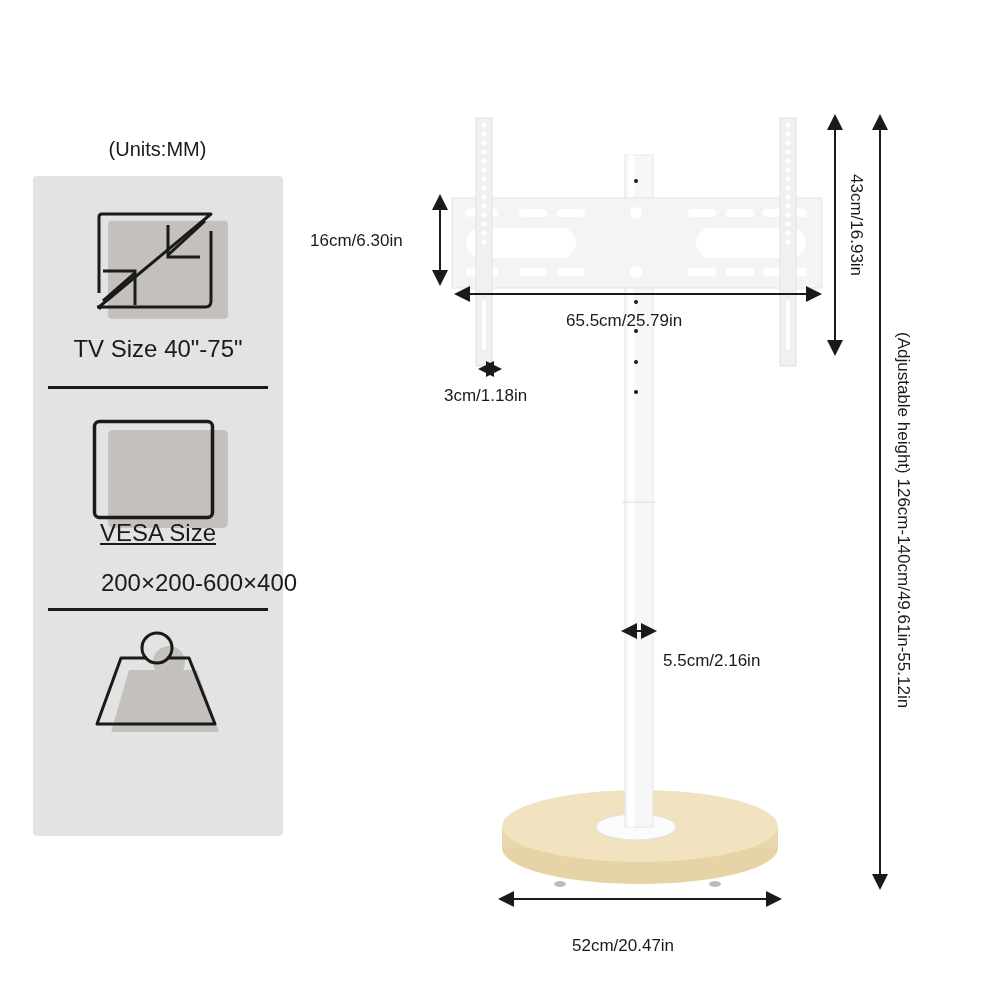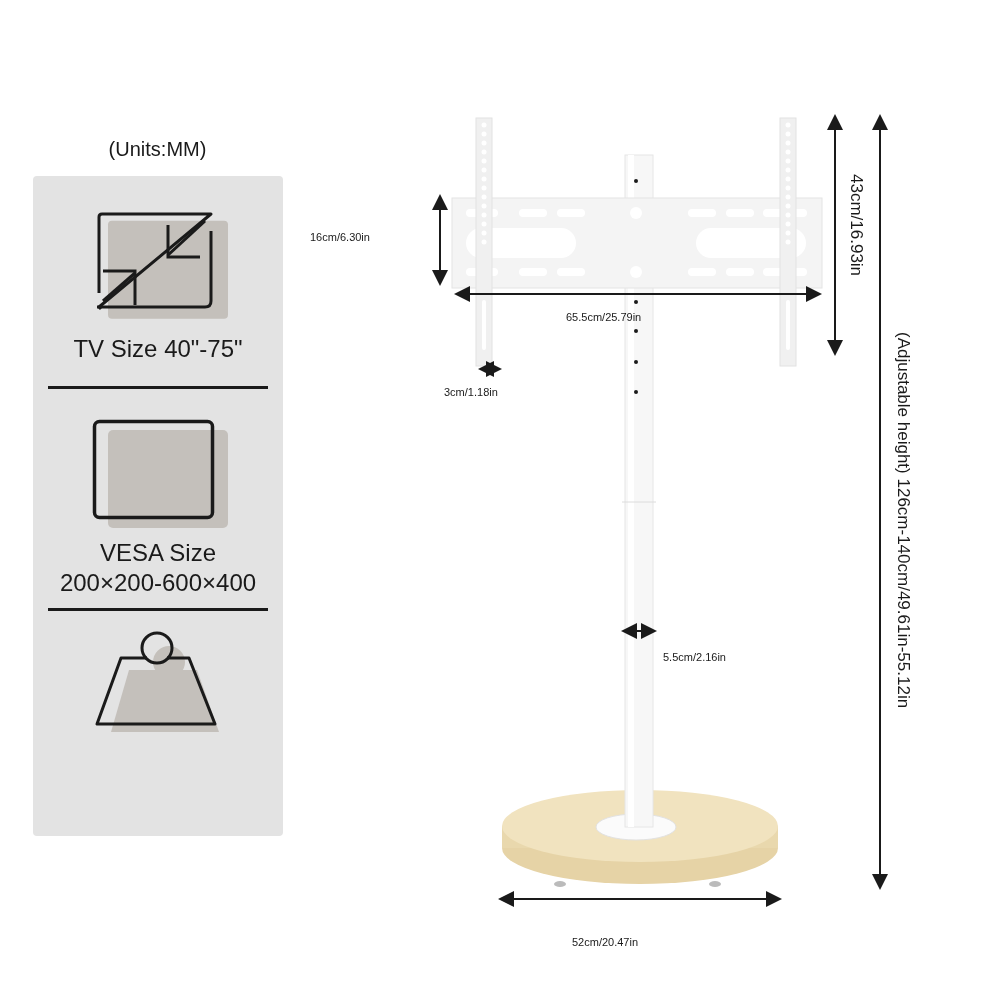--- a/index.html
+++ b/index.html
@@ -4,21 +4,21 @@
 <style>
   html, body { margin: 0; padding: 0; background: #ffffff; }
   body { width: 1000px; height: 1000px; position: relative; overflow: hidden;
          font-family: "Liberation Sans", sans-serif; color: #1a1a1a; }
   .abs { position: absolute; }
   .units { left: 30px; top: 138px; width: 255px; text-align: center; font-size: 20px; }
   .panel { left: 33px; top: 176px; width: 250px; height: 660px; background: #e3e3e3; border-radius: 4px; }
   .feat-label { position: absolute; left: 0; width: 250px; text-align: center; font-size: 24px; line-height: 29px; }
   .divider { position: absolute; left: 15px; width: 220px; height: 3px; background: #1a1a1a; }
   .icon { position: absolute; }
-  .dim { font-size: 11px; color: #1a1a1a; white-space: nowrap; }
+  .dim { font-size: 17px; color: #1a1a1a; white-space: nowrap; }
   .vtext { transform-origin: left top; transform: rotate(90deg); white-space: nowrap; font-size: 17px; }
   svg { overflow: visible; }
 </style>
 </head>
 <body>
 
 <div class="abs units">(Units:MM)</div>
 
 <div class="abs panel">
 
@@ -35,22 +35,22 @@
   </div>
   <div class="feat-label" style="top:158px;">TV Size 40"-75"</div>
   <div class="divider" style="top:210px;"></div>
 
   <div class="icon" style="left:60px; top:244px;">
     <svg width="140" height="110" viewBox="0 0 140 110">
       <rect x="15" y="10" width="120" height="98" rx="5" fill="#c4c0bb"></rect>
       <rect x="1.5" y="1.5" width="118" height="96" rx="5" fill="none" stroke="#1a1a1a" stroke-width="3.5"></rect>
     </svg>
   </div>
-  <div class="feat-label" style="top:362px;">VESA Size</div>
-  <div class="feat-label" style="top:392px;">200×200-600×400</div>
+  <div class="feat-label" style="top:342px;text-decoration:underline;">VESA Size</div>
+  <div class="feat-label" style="top:392px;padding-left:41px;">200×200-600×400</div>
   <div class="divider" style="top:432px;"></div>
 
   <div class="icon" style="left:60px; top:452px;">
     <svg width="140" height="110" viewBox="0 0 140 110">
       <circle cx="76" cy="34" r="16" fill="#c4c0bb"></circle>
       <path d="M36 42 L104 42 L126 104 L18 104 Z" fill="#c4c0bb"></path>
       <circle cx="64" cy="20" r="15" fill="none" stroke="#1a1a1a" stroke-width="3"></circle>
       <path d="M54 30 L28 30 L4 96 L122 96 L96 30 L74 30" fill="none" stroke="#1a1a1a" stroke-width="3" stroke-linejoin="round"></path>
     </svg>
   </div>

